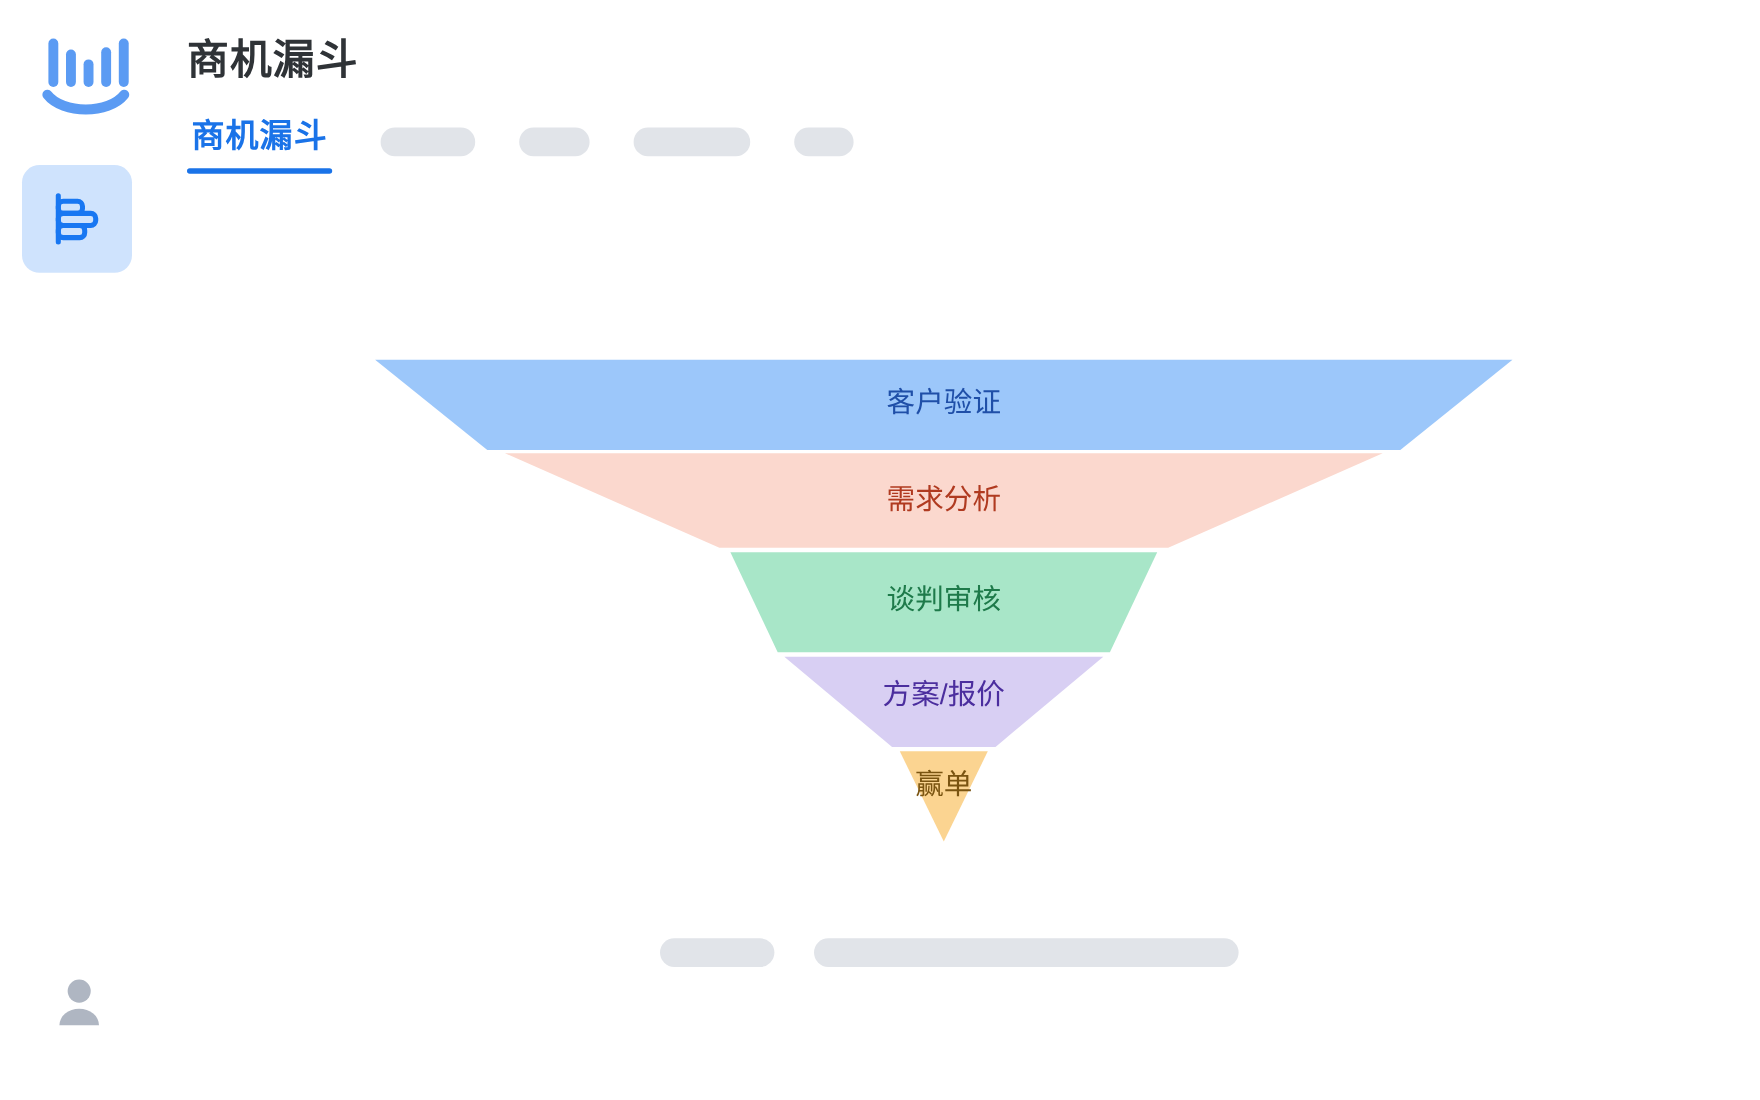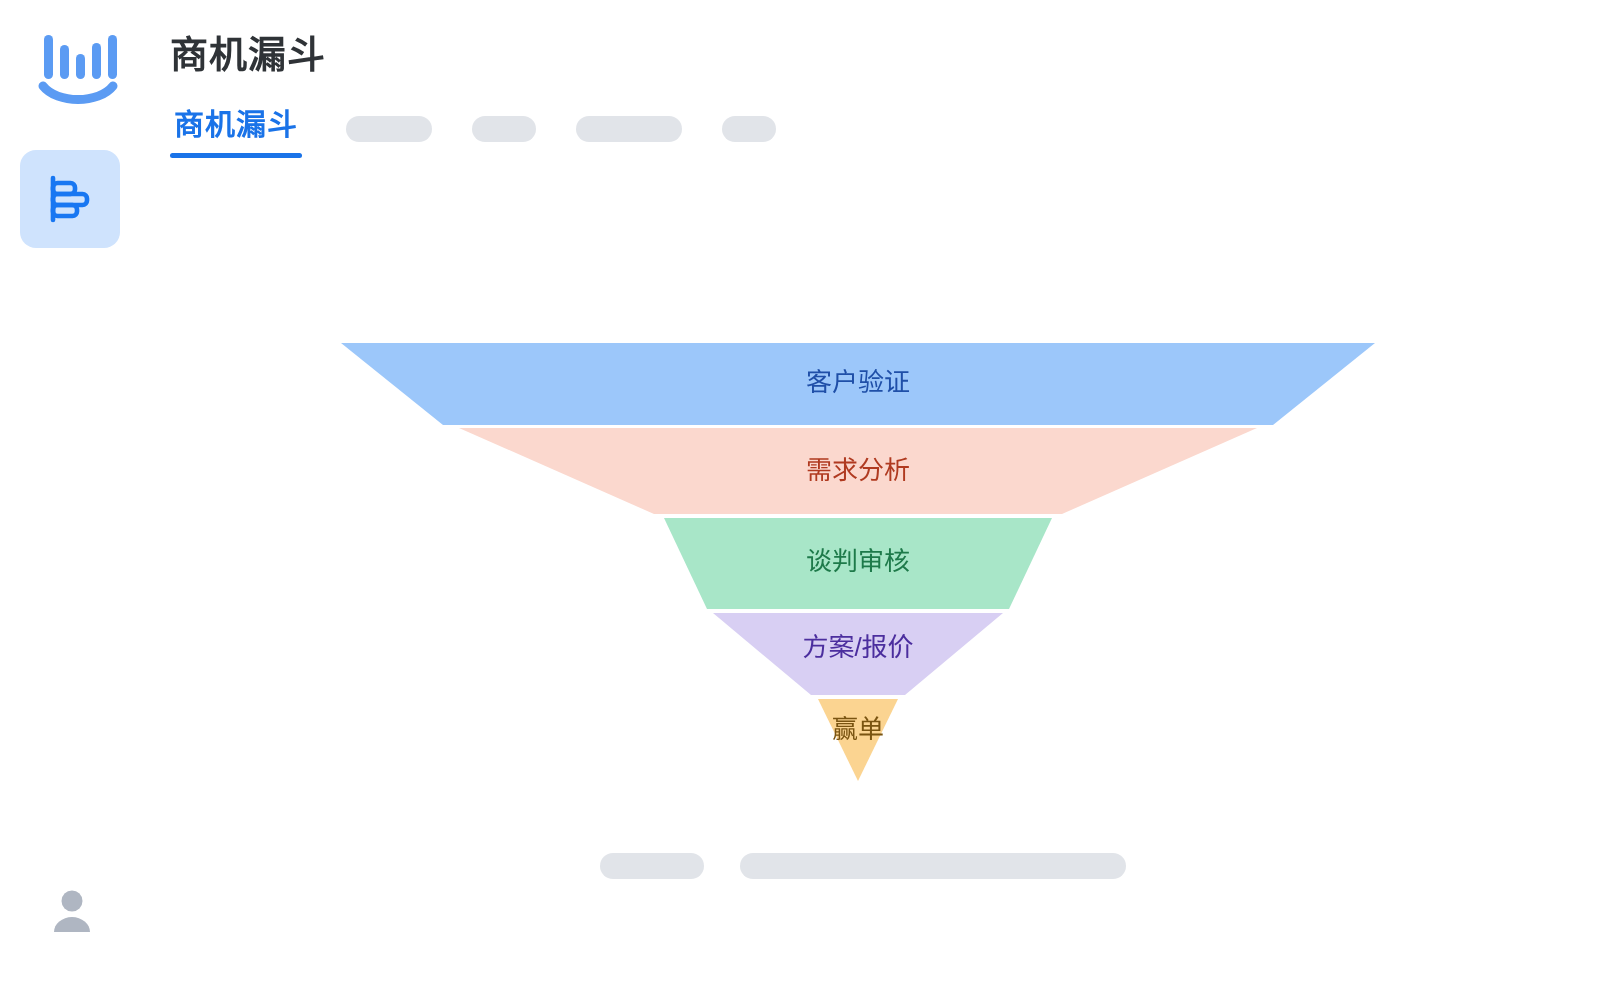--- a/index.html
+++ b/index.html
@@ -98,21 +98,21 @@
   .skeleton-pill {
     background: #E1E4E9;
     border-radius: 14px;
     display: inline-block;
   }
   #tabbar .skeleton-pill { margin-top: 8px; }
 
   
   #funnel-wrap {
     position: absolute;
-    left: 0; top: 16px;
+    left: 0; top: 0;
     width: 1600px; height: 752px;
     pointer-events: none;
   }
   #funnel-svg { display: block; }
   .funnel-label {
     font-family: "Liberation Sans", "DejaVu Sans", sans-serif;
     font-size: 26px;
     text-anchor: middle;
     dominant-baseline: middle;
   }

